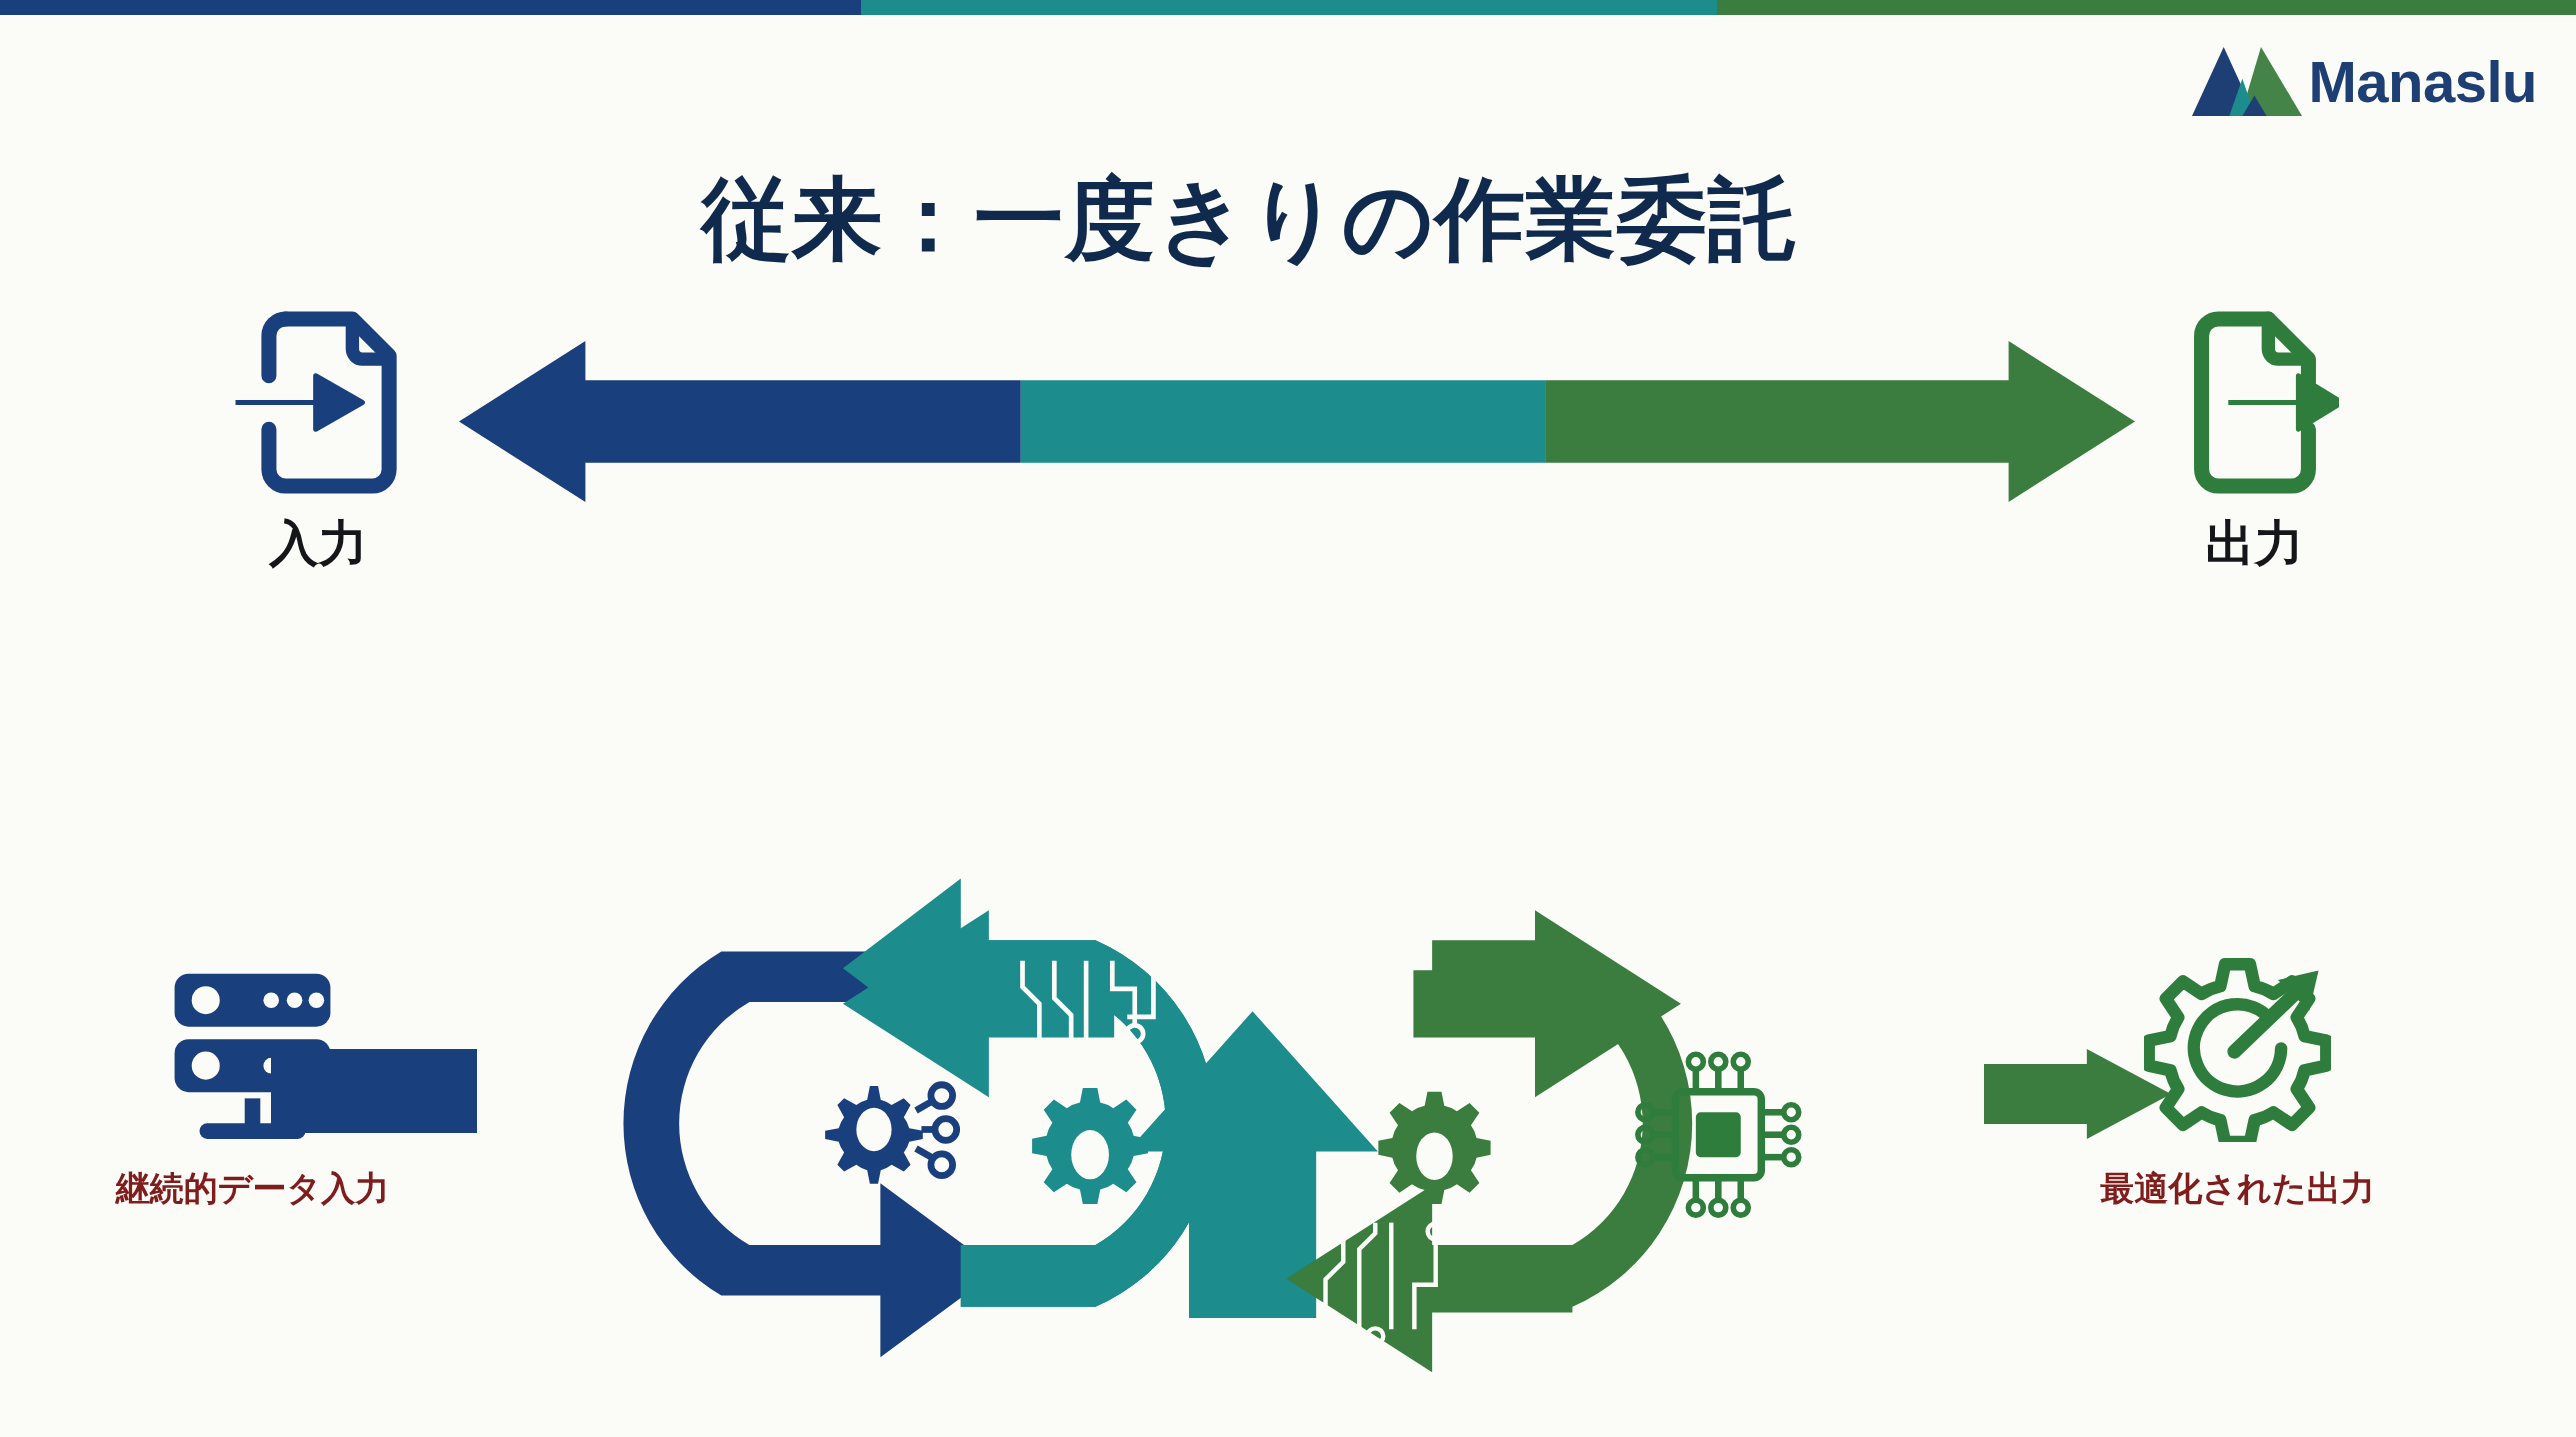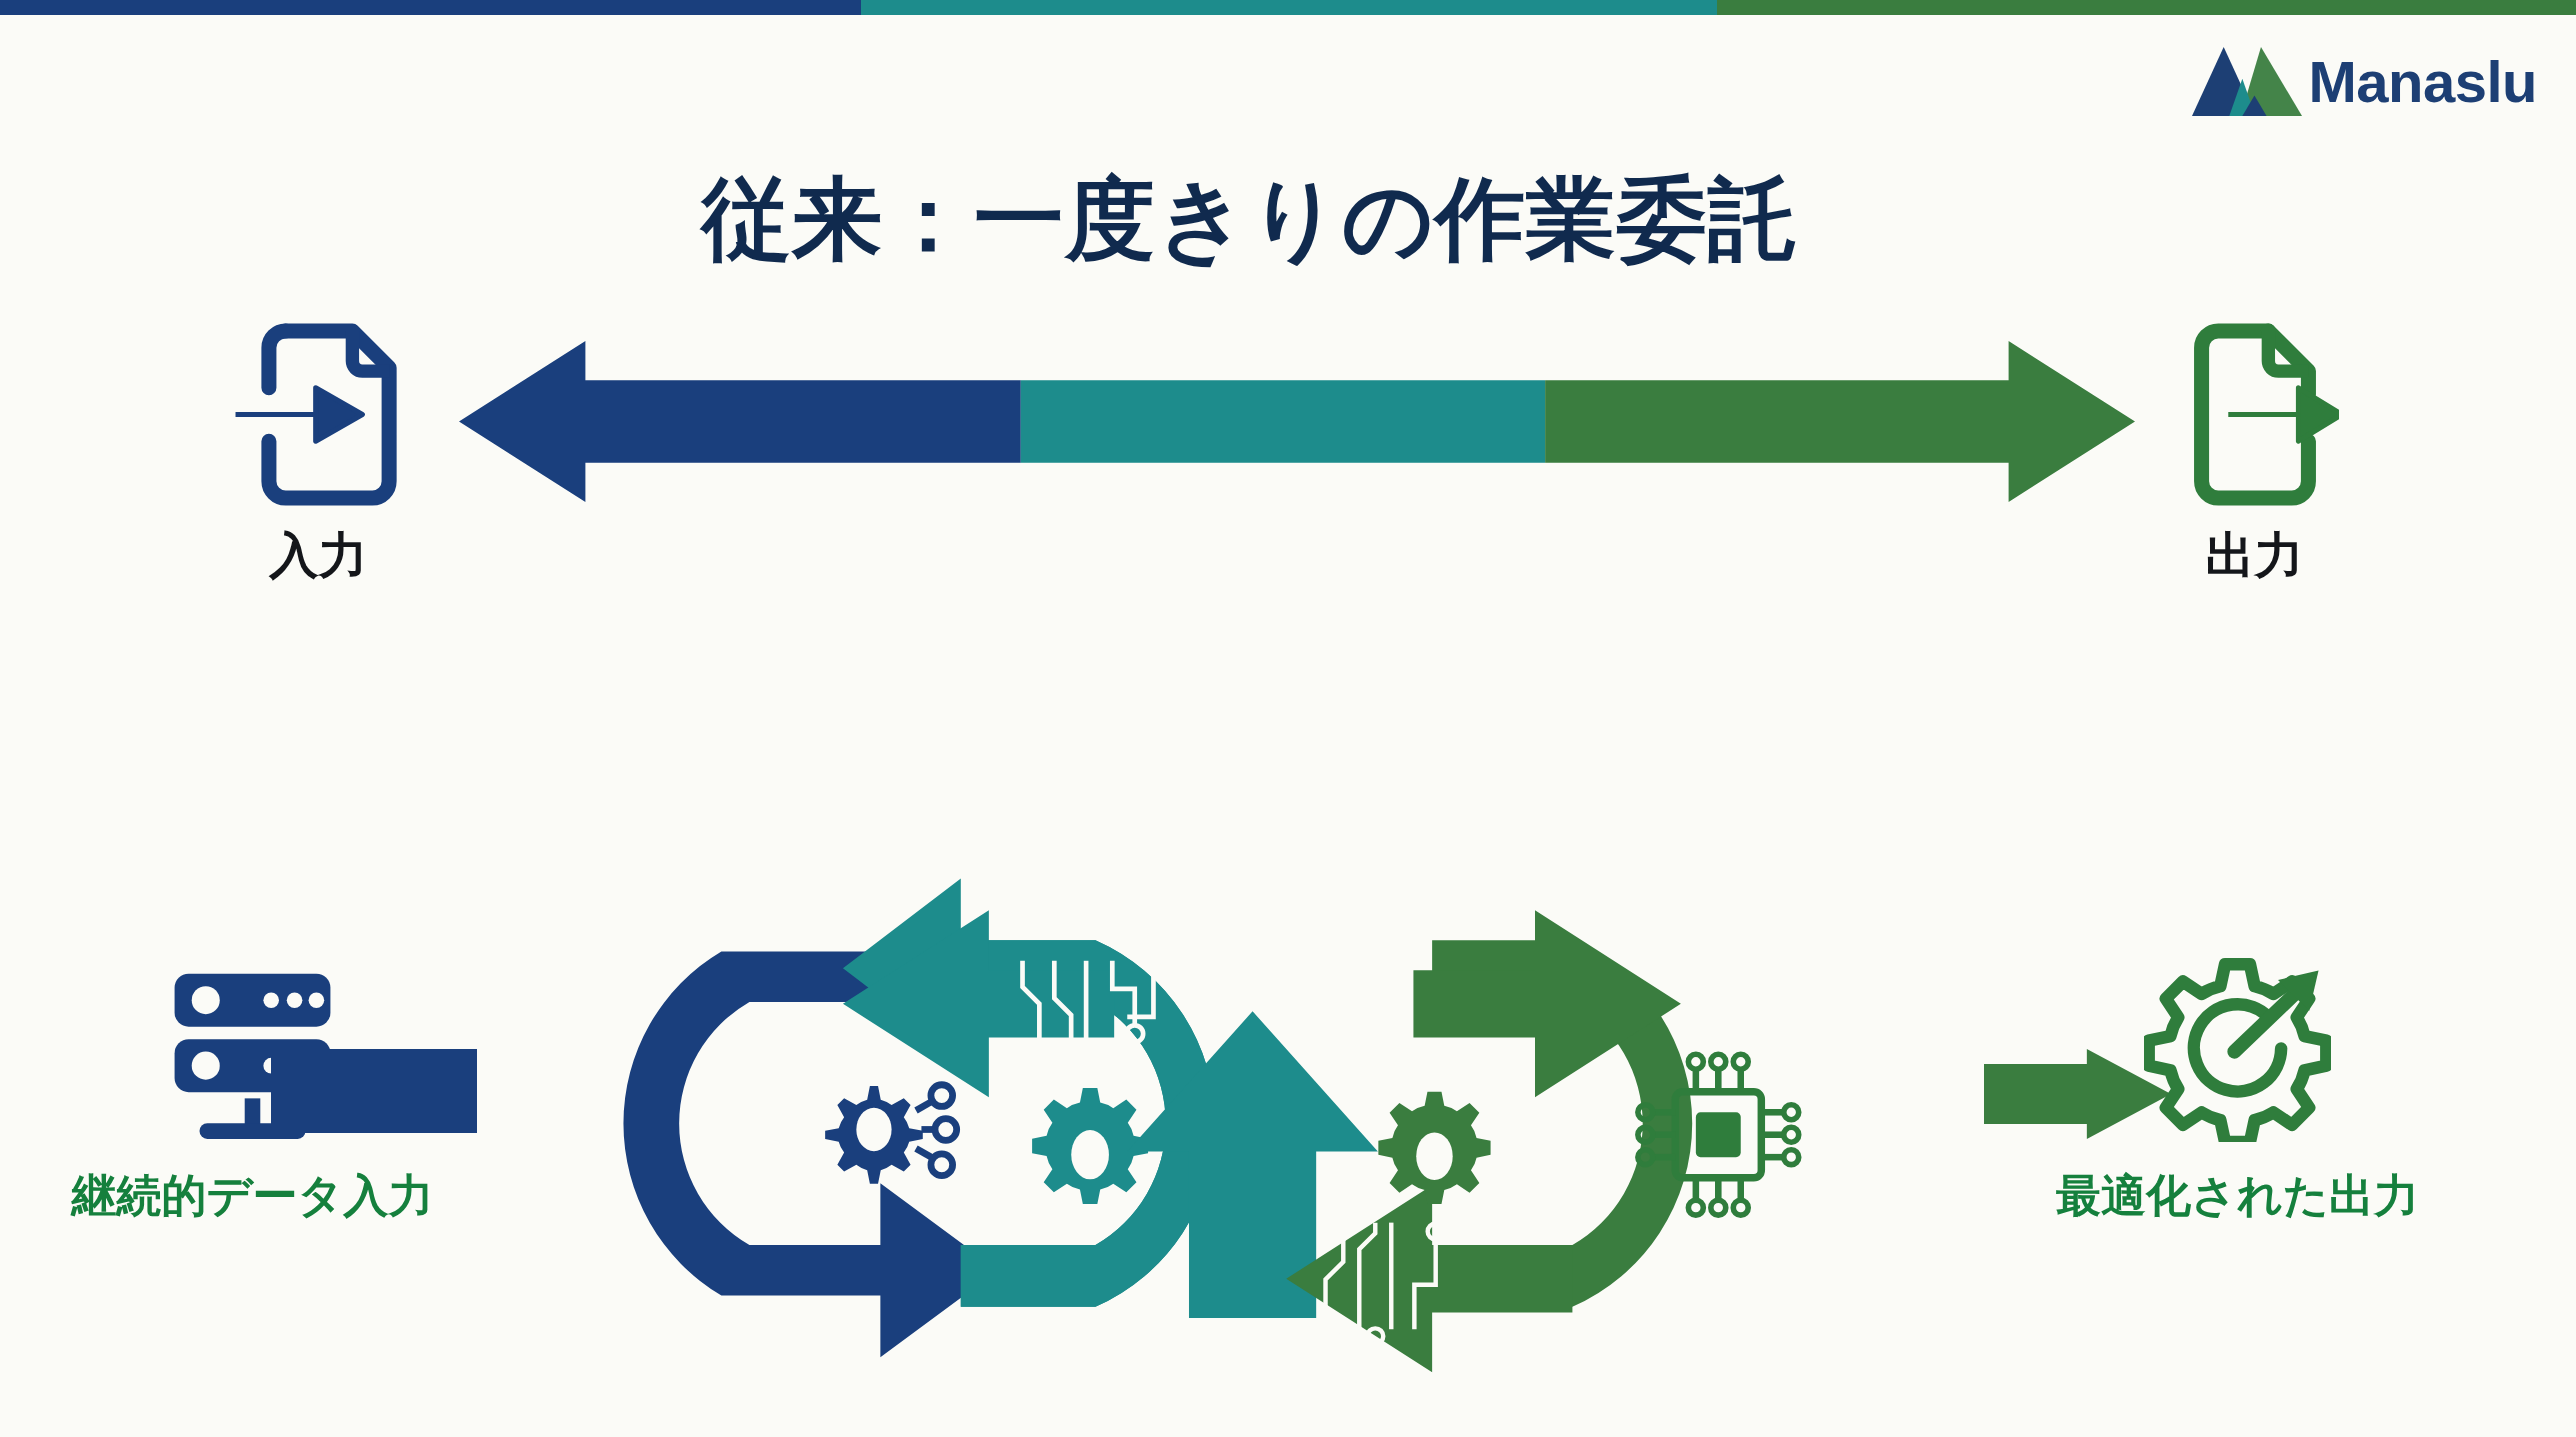--- a/index.html
+++ b/index.html
@@ -47,21 +47,21 @@
   }
   #title-traditional { top: 159px; font-size: 90px; }
   #title-ai          { top: 725px; font-size: 97px; }
 
   
   #row-traditional {
     position: absolute; top: 309px; left: 0;
     width: 2576px; height: 309px;
   }
   .endpoint {
-    position: absolute; top: 12px;
+    position: absolute; top: 0;
     width: 281px; height: 309px;
     display: flex; flex-direction: column;
     align-items: center; justify-content: flex-start;
   }
   #endpoint-input  { left: 178px; }
   #endpoint-output { left: 2114px; }
   .endpoint-icon { width: 168px; height: 187px; display: block; }
   .endpoint-label {
     margin-top: 15px;
     font-size: 49px; font-weight: 700; color: #14161a;
@@ -80,21 +80,21 @@
     position: absolute; top: 0;
     width: 393px;
     display: flex; flex-direction: column;
     align-items: center;
   }
   #ai-endpoint-input  { left: 56px; }
   #ai-endpoint-output { left: 2041px; align-items: center; }
   .ai-endpoint-icon { width: 187px; height: 187px; display: block; }
   .ai-endpoint-label {
     margin-top: 24px;
-    font-size: 45px; font-weight: 700; color: #15803d;
+    font-size: 34px; font-weight: 700; color: #7f1d1d;
     white-space: nowrap;
   }
   #cycle {
     position: absolute; left: 440px; top: -84px;
     width: 1685px; height: 505px; display: block;
   }
   .connector { position: absolute; display: block; }
   #connector-left  { left: 271px; top: 94px; width: 206px; height: 84px; }
   #connector-right { left: 1984px; top: 94px; width: 187px; height: 90px; }
 </style>

